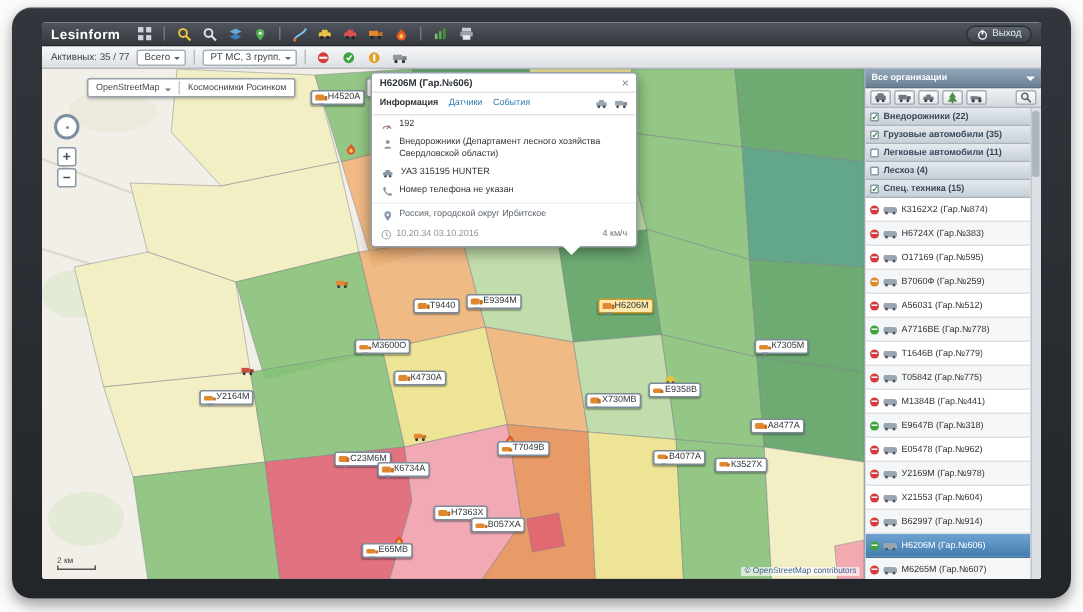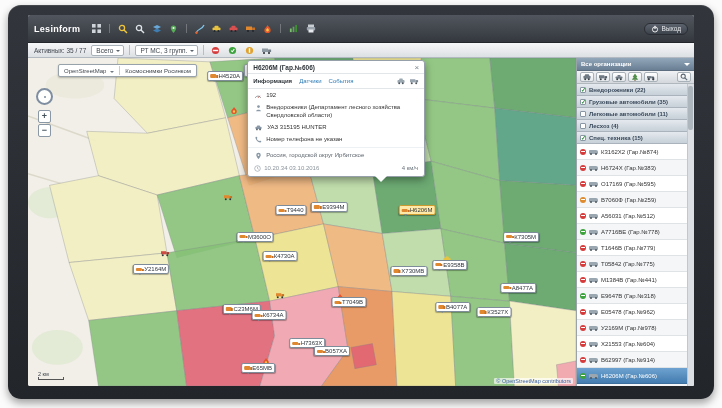--- a/index.html
+++ b/index.html
@@ -7,21 +7,21 @@
 
   
   .frame { position:absolute; left:8px; right:8px; top:5px; bottom:9px;
            background:linear-gradient(#32353b,#22252a); border-radius:13px;
            box-shadow:0 4px 9px rgba(0,0,0,.38), inset 0 1px 0 rgba(255,255,255,.09); }
   .screen { position:absolute; left:20px; right:20px; top:10px; bottom:13px;
             background:#e8eaec; border-radius:2px; overflow:hidden;
             display:flex; flex-direction:column; }
 
   
-  .topbar { height:28px; background:linear-gradient(#51565e,#34383e); display:flex; align-items:center;
+  .topbar { height:16px; background:linear-gradient(#51565e,#34383e); display:flex; align-items:center;
             padding:0 6px; gap:4px; flex:0 0 auto; border-bottom:1px solid #23262a; }
   .logo { color:#fff; font-size:9px; font-weight:bold; letter-spacing:.3px; margin-right:6px; }
   .tico { width:13px; height:12px; display:flex; align-items:center; justify-content:center;
           border-radius:2px; cursor:pointer; }
   .tsep { width:1px; height:9px; background:rgba(255,255,255,.25); margin:0 2px; }
   .logout { margin-left:auto; display:flex; align-items:center; gap:3px; color:#e8ebef; font-size:6.5px;
             background:linear-gradient(#5c636d,#3d434b); border:1px solid #2a2e34; border-radius:8px;
             padding:1px 6px; cursor:pointer; }
 
   

